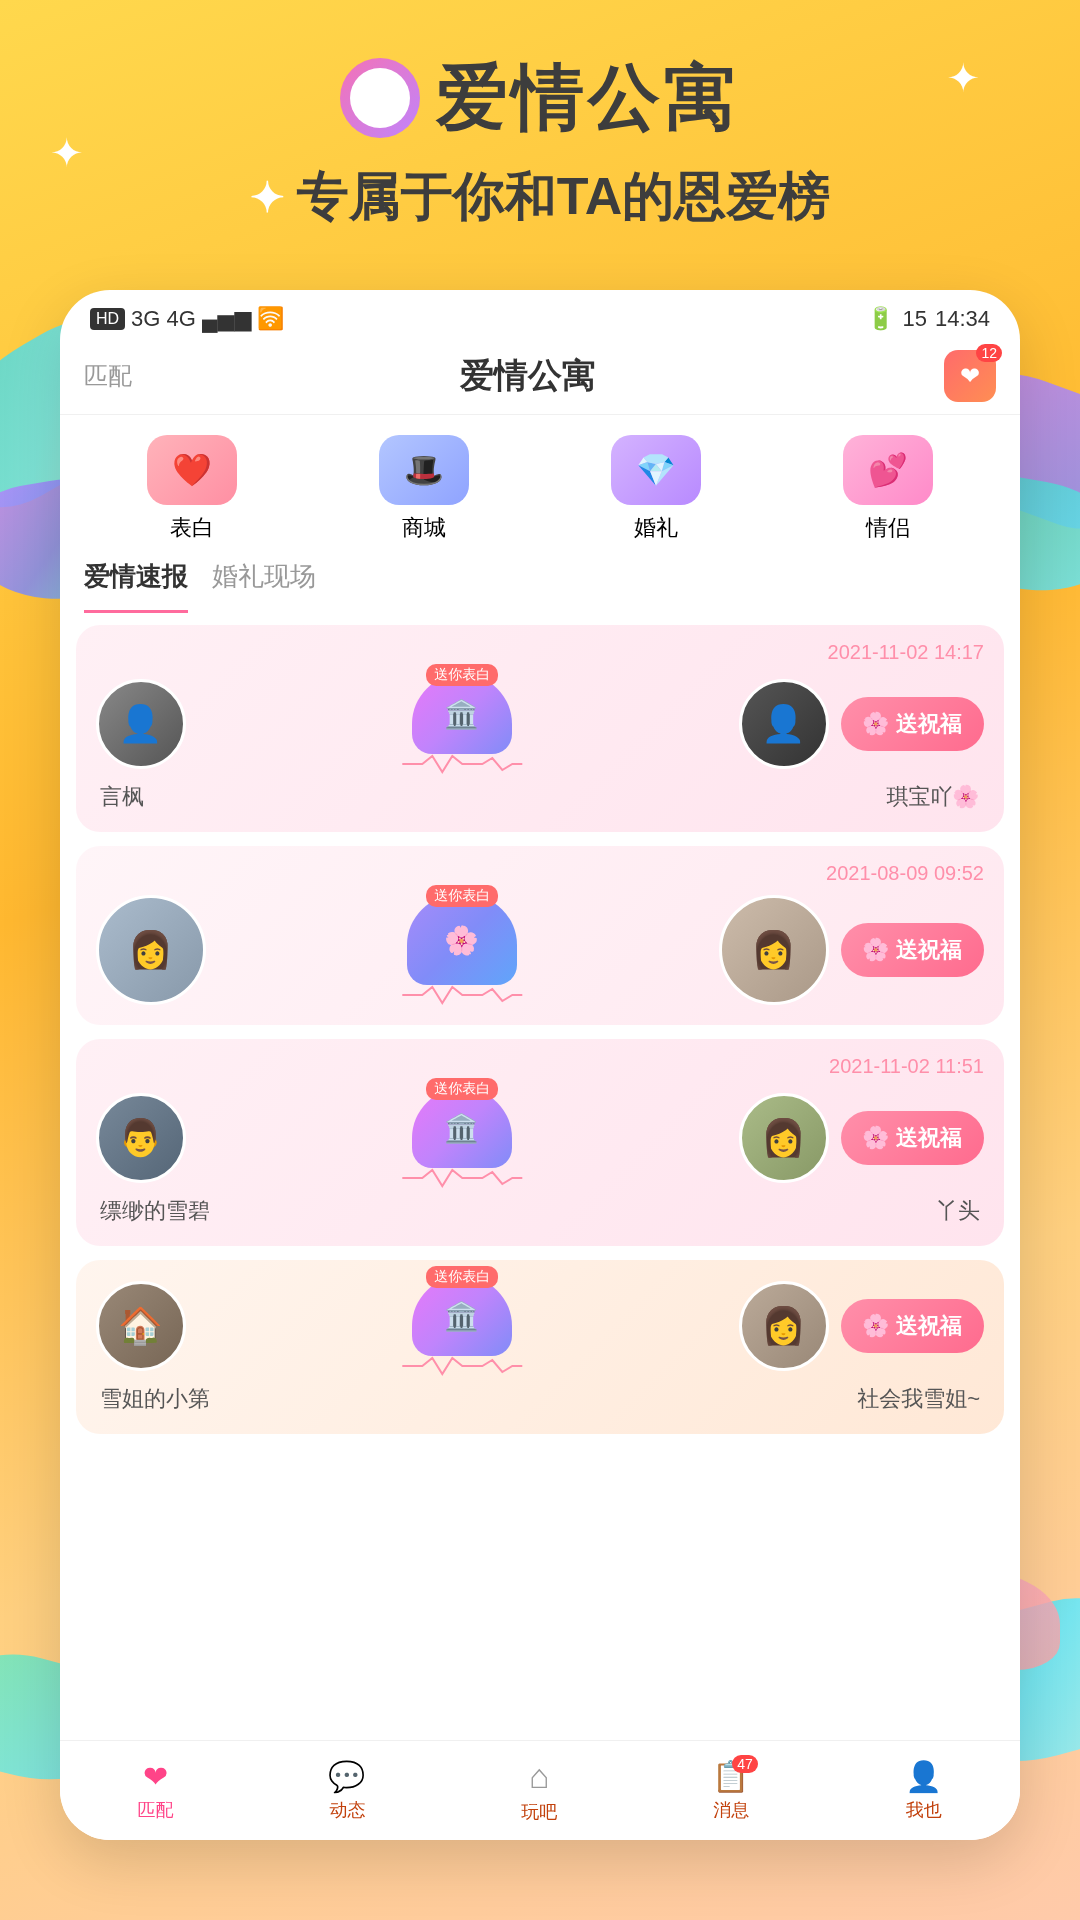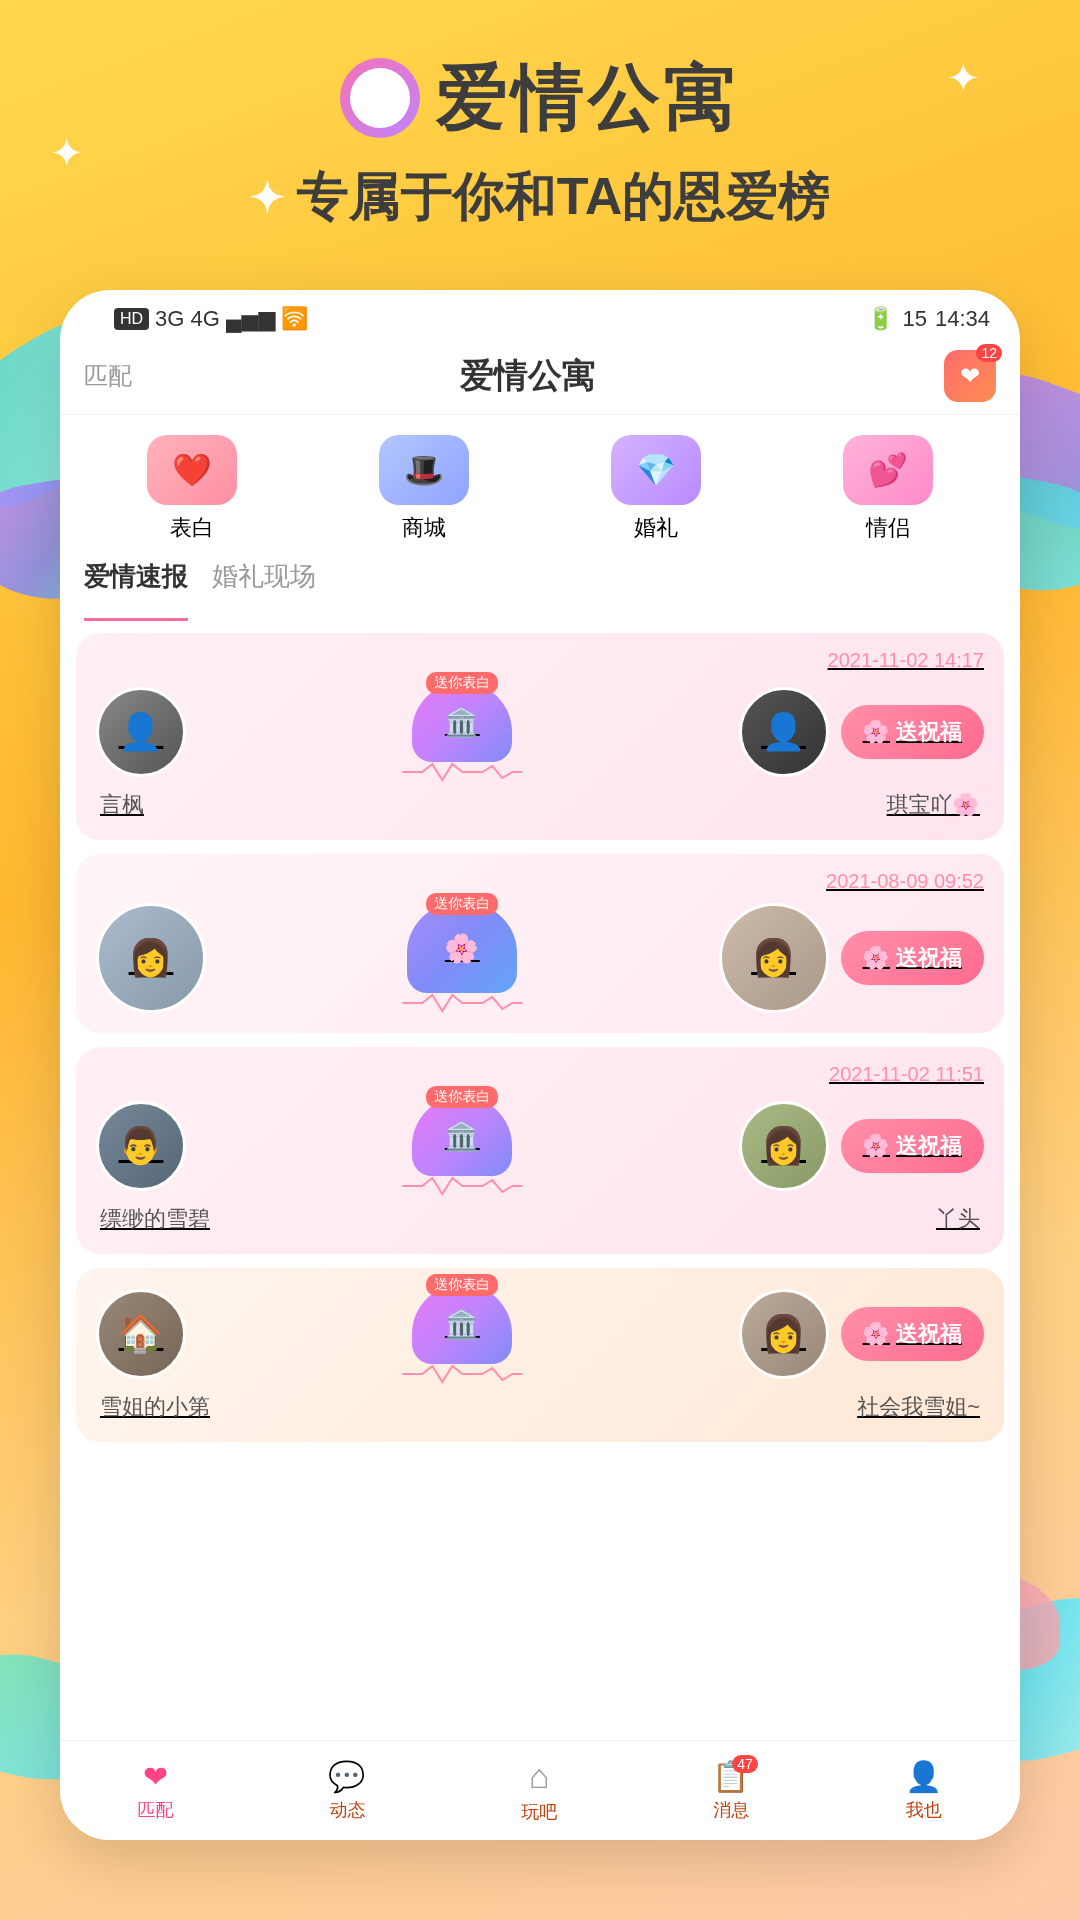--- a/index.html
+++ b/index.html
@@ -168,21 +168,21 @@
     
     .status-bar {
       display: flex;
       justify-content: space-between;
       align-items: center;
       padding: 16px 30px 8px;
       font-size: 22px;
       color: #333;
       flex-shrink: 0;
     }
-    .status-left { display: flex; align-items: center; gap: 6px; margin-left: 24px; }
+    .status-left { display: flex; align-items: center; gap: 6px; }
     .status-right { display: flex; align-items: center; gap: 8px; }
     .status-badge {
       background: #333;
       color: white;
       font-size: 16px;
       padding: 2px 6px;
       border-radius: 4px;
     }
 
     
@@ -259,38 +259,37 @@
 
     
     .tabs {
       display: flex;
       padding: 8px 24px 0;
       gap: 24px;
       flex-shrink: 0;
     }
     .tab {
       font-size: 26px;
-      padding-bottom: 24px;
+      padding-bottom: 16px;
       color: #999;
     }
     .tab-active {
       color: #333;
       font-weight: 700;
       border-bottom: 3px solid #FF6B9D;
     }
 
     
     .feed {
       flex: 1;
       overflow: hidden;
       padding: 12px 16px;
       display: flex;
       flex-direction: column;
       gap: 14px;
-      text-decoration: underline;
     }
 
     .couple-card {
       background: linear-gradient(135deg, #FFF0F5, #FFE4EE);
       border-radius: 24px;
       padding: 16px 20px 20px;
       position: relative;
       flex-shrink: 0;
     }
     .card-date {

